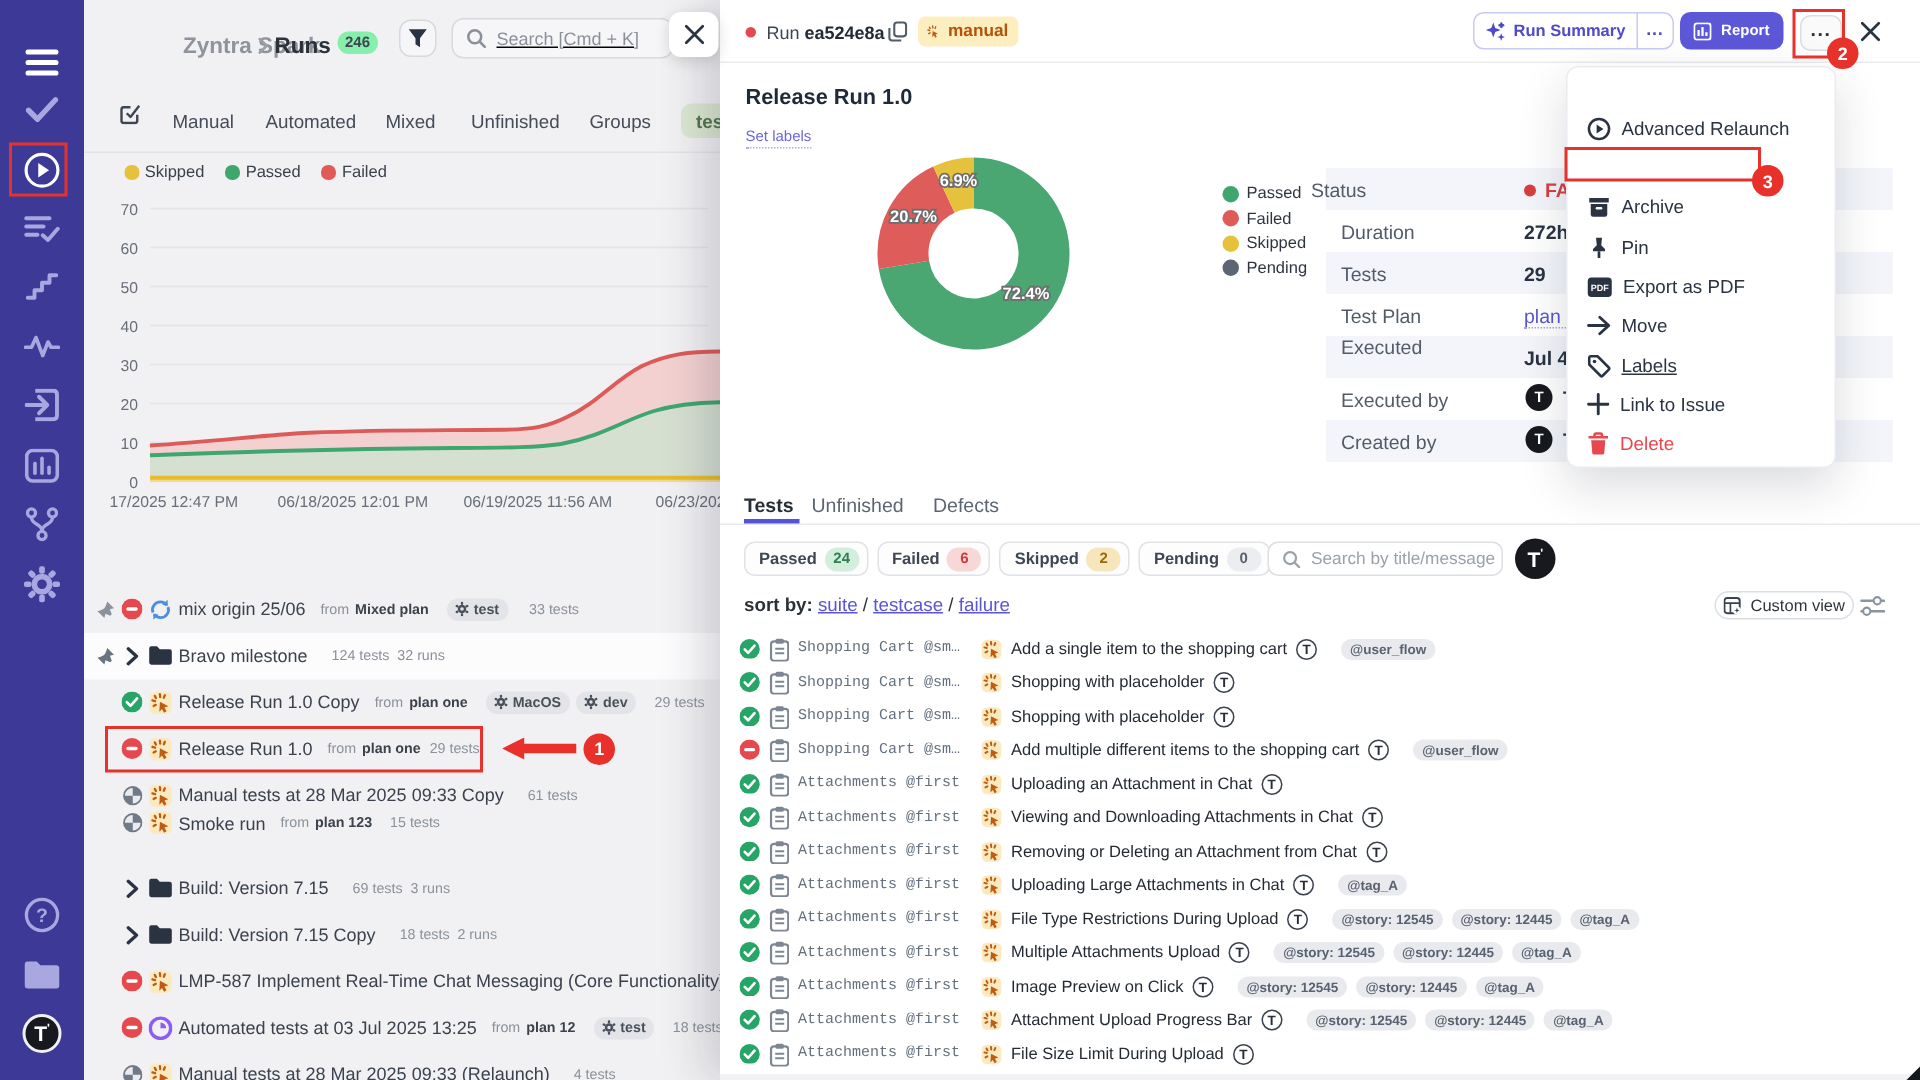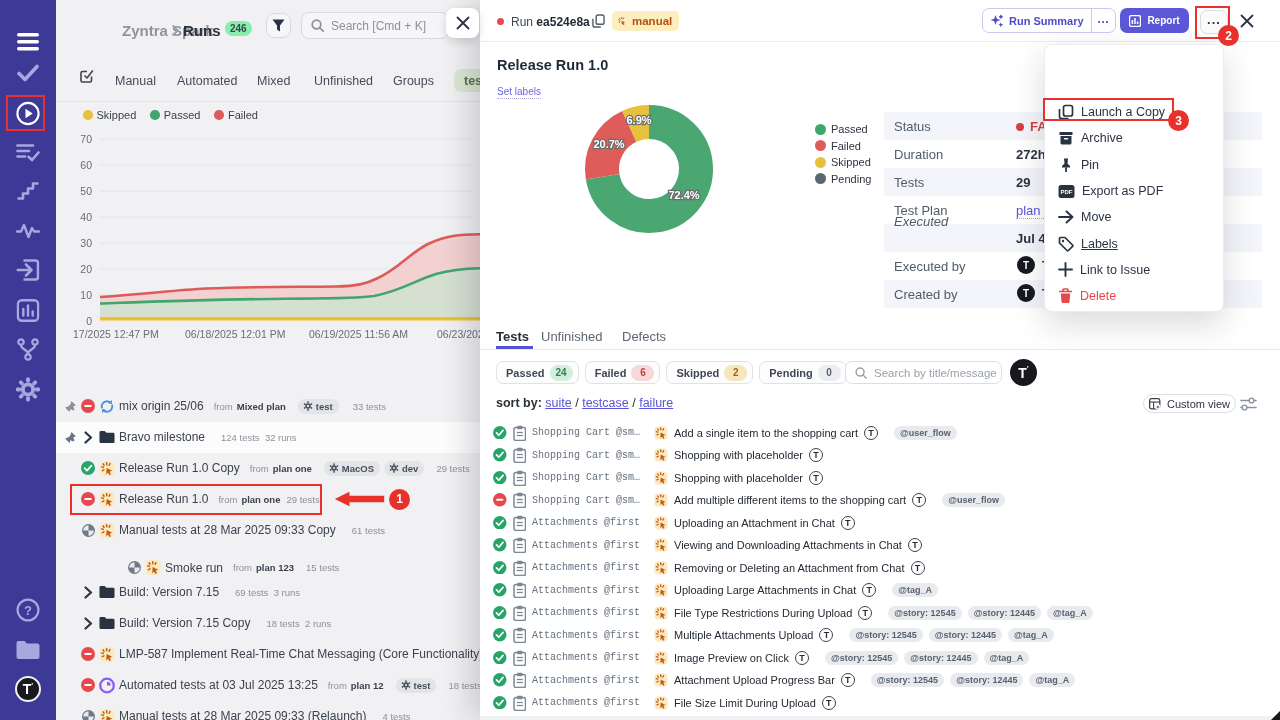--- a/index.html
+++ b/index.html
@@ -115,21 +115,21 @@
       </svg>
     <span class="abs crumb-dark" style="left:127px; top:22px;">Runs</span>
     <span class="abs badge246" style="left:169px; top:21px;">246</span>
 
     <div class="abs" style="left:210px; top:13px; width:25px; height:25px; border:1px solid #d7d9dd; border-radius:8px; background:#f6f6f8; display:flex; align-items:center; justify-content:center;">
       <svg width="13" height="13" viewBox="0 0 13 13">
           <path d="M0.5 0.5 H12.5 L8 6.5 V12.5 L5 10.5 V6.5 Z" fill="#2a3342"></path>
         </svg>
     </div>
 
-    <div class="abs" style="left:245px; top:12px; width:148px; height:27px; border:1px solid #d7d9dd; border-radius:8px; background:#f6f6f8; display:flex; align-items:center; gap:7px; padding-left:9px; overflow:hidden;">
+    <div class="abs" style="left:245px; top:12px; width:148px; height:27px; border:1px solid #d7d9dd; border-radius:8px; background:#f6f6f8; display:flex; align-items:center; gap:7px; padding-left:9px; overflow:hidden;text-decoration:underline;">
       <svg width="13" height="13" viewBox="0 0 13 13">
           <circle cx="5.5" cy="5.5" r="4.3" fill="none" stroke="#8b919a" stroke-width="1.7"></circle>
           <path d="M9 9 L12.2 12.2" stroke="#8b919a" stroke-width="1.7" stroke-linecap="round"></path>
         </svg>
       <span style="font-size:12px; color:#8b919a; white-space:nowrap;">Search [Cmd + K]</span>
     </div>
 
     <div class="abs" style="left:0; top:61px; width:424px; height:41px; border-bottom:1px solid #e3e4e7;"></div>
     <svg class="abs" style="left:24px; top:69px;" width="14" height="14" viewBox="0 0 14 14">
       <path d="M11.5 7.5 V11.5 Q11.5 13 10 13 H2.5 Q1 13 1 11.5 V4 Q1 2.5 2.5 2.5 H7" fill="none" stroke="#3f4653" stroke-width="1.6"></path>
@@ -308,21 +308,21 @@
             </span>
         <span class="slot17">
               <svg width="17" height="17" viewBox="0 0 16 16">
                 <use href="#icmanual"></use>
               </svg>
             </span>
         <span class="rtitle">Manual tests at 28 Mar 2025 09:33 Copy</span>
         <span class="rcount" style="margin-left:12px;">61 tests</span>
       </div>
         </div>
-      <div class="runrow" style="top:552px;padding-left:46px;">
+      <div class="runrow" style="top:533px;">
           <div class="rowflex">
         <span class="slot14"></span>
         <span class="slot14">
               <svg width="13" height="13" viewBox="0 0 14 14">
                 <use href="#icpie"></use>
               </svg>
             </span>
         <span class="slot17">
               <svg width="17" height="17" viewBox="0 0 16 16">
                 <use href="#icmanual"></use>
@@ -501,25 +501,25 @@
       <div style="display:flex; align-items:center; gap:5px; height:16.5px;"><span style="width:11px;height:11px;border-radius:50%;background:#3fa66e;"></span>Passed</div>
       <div style="display:flex; align-items:center; gap:5px; height:16.5px;"><span style="width:11px;height:11px;border-radius:50%;background:#df5b58;"></span>Failed</div>
       <div style="display:flex; align-items:center; gap:5px; height:16.5px;"><span style="width:11px;height:11px;border-radius:50%;background:#e6c23c;"></span>Skipped</div>
       <div style="display:flex; align-items:center; gap:5px; height:16.5px;"><span style="width:11px;height:11px;border-radius:50%;background:#5c6672;"></span>Pending</div>
     </div>
 
     <div class="stripe" style="top:112px;"></div>
     <div class="stripe" style="top:168px;"></div>
     <div class="stripe" style="top:224px;"></div>
     <div class="stripe" style="top:280px;"></div>
-    <div class="abs mlabel" style="left:414px; top:119px;">Status</div>
+    <div class="abs mlabel" style="left:394px; top:119px;">Status</div>
     <div class="abs mlabel" style="left:414px; top:147px;">Duration</div>
     <div class="abs mlabel" style="left:414px; top:175px;">Tests</div>
     <div class="abs mlabel" style="left:414px; top:203px;">Test Plan</div>
-    <div class="abs mlabel" style="left:414px; top:214px;font-style:italic;">Executed</div>
+    <div class="abs mlabel" style="left:414px; top:224px;">Executed</div>
     <div class="abs mlabel" style="left:414px; top:259px;">Executed by</div>
     <div class="abs mlabel" style="left:414px; top:287px;">Created by</div>
     <div class="abs" style="left:536px; top:119px; display:flex; align-items:center; gap:6px;">
         <span style="width:8px;height:8px;border-radius:50%;background:#d6403f;"></span>
         <span style="font-size:13px;font-weight:700;color:#d6403f;">FAILED</span>
       </div>
     <div class="abs mval" style="left:536px; top:147px;">272h 6m</div>
     <div class="abs mval" style="left:536px; top:175px;">29</div>
     <div class="abs" style="left:536px; top:203px; font-size:13px; color:#5b55d4; border-bottom:1.5px dotted #a6a2e8;">plan one</div>
     <div class="abs mval" style="left:536px; top:231px;">Jul 4, 2025 13:47</div>
@@ -872,24 +872,24 @@
     <div class="ann" style="left:6px; top:95px; width:39px; height:36px;"></div>
   </div>
 
   <div class="abs" style="left:446px; top:8px; width:33px; height:30px; background:#fff; border-radius:8px; box-shadow:0 3px 10px rgba(0,0,0,0.14); display:flex; align-items:center; justify-content:center; z-index:20;">
     <svg width="14" height="14" viewBox="0 0 14 14">
         <path d="M1.5 1.5 L12.5 12.5 M12.5 1.5 L1.5 12.5" stroke="#2a3342" stroke-width="1.8" stroke-linecap="round"></path>
       </svg>
   </div>
 
   <div id="menu">
-    <div class="mitem" style="top:54.1px;"><svg width="16" height="16" viewBox="0 0 16 16">
-          <rect x="5.5" y="1.5" width="9" height="10.5" rx="2" fill="none" stroke="#2a3342" stroke-width="1.7"></rect>
-          <path d="M10.5 14.5 H3.5 Q1.5 14.5 1.5 12.5 V5" fill="none" stroke="#2a3342" stroke-width="1.7"></path>
-        </svg>Launch a Copy</div>
+    <div class="mitem" style="top:27.8px;"><svg width="16" height="16" viewBox="0 0 16 16">
+          <circle cx="8" cy="8" r="6.7" fill="none" stroke="#2a3342" stroke-width="1.7"></circle>
+          <path d="M6.4 5 L11 8 L6.4 11 Z" fill="#2a3342"></path>
+        </svg>Advanced Relaunch</div>
     <div class="mitem" style="top:80.4px;"><svg width="16" height="16" viewBox="0 0 16 16">
           <path d="M1.5 2 H14.5 V5 H1.5 Z" fill="#2a3342"></path>
           <path d="M2.5 6 H13.5 V13 Q13.5 14.5 12 14.5 H4 Q2.5 14.5 2.5 13 Z" fill="#2a3342"></path>
           <rect x="5.8" y="8" width="4.4" height="1.6" rx="0.8" fill="#fff"></rect>
         </svg>Archive</div>
     <div class="mitem" style="top:106.7px;"><svg width="16" height="16" viewBox="0 0 16 16">
           <path d="M6 1.5 H10 L9.5 6.5 L12 9 V10.5 H4 V9 L6.5 6.5 Z" fill="#2a3342"></path>
           <line x1="8" y1="10.5" x2="8" y2="15" stroke="#2a3342" stroke-width="1.8"></line>
         </svg>Pin</div>
     <div class="mitem" style="top:133px;"><svg width="17" height="15" viewBox="0 0 17 15">

